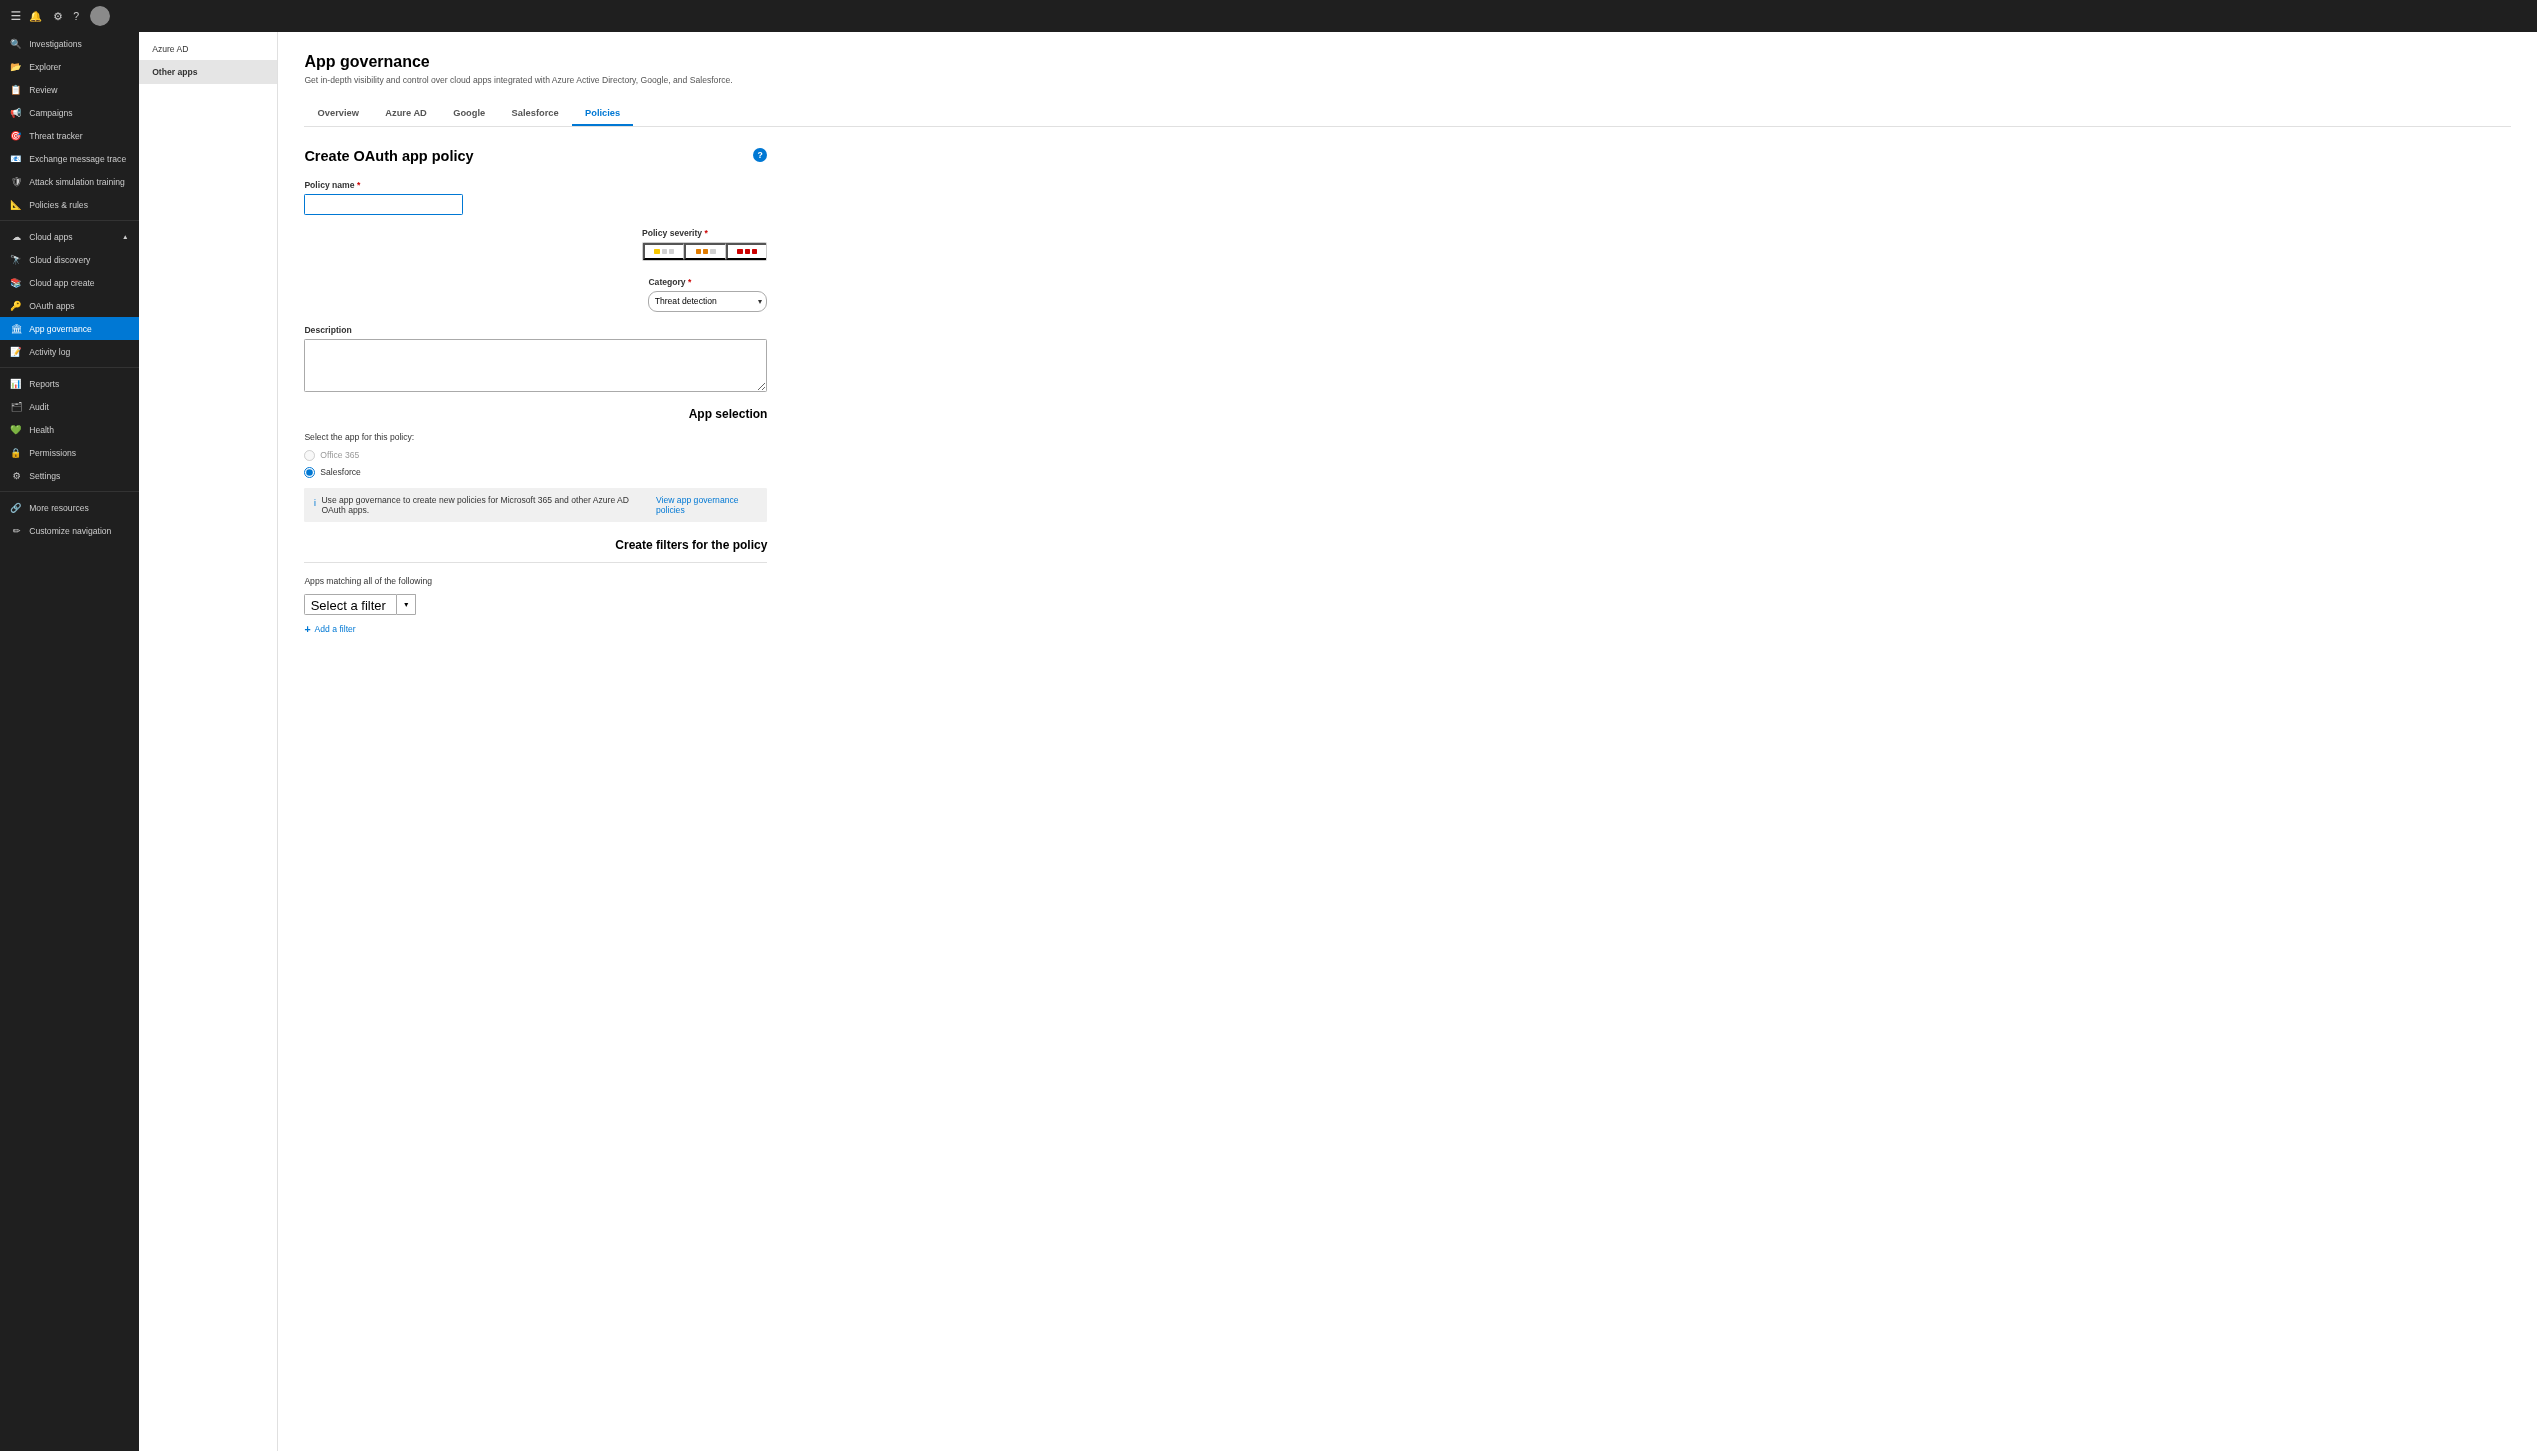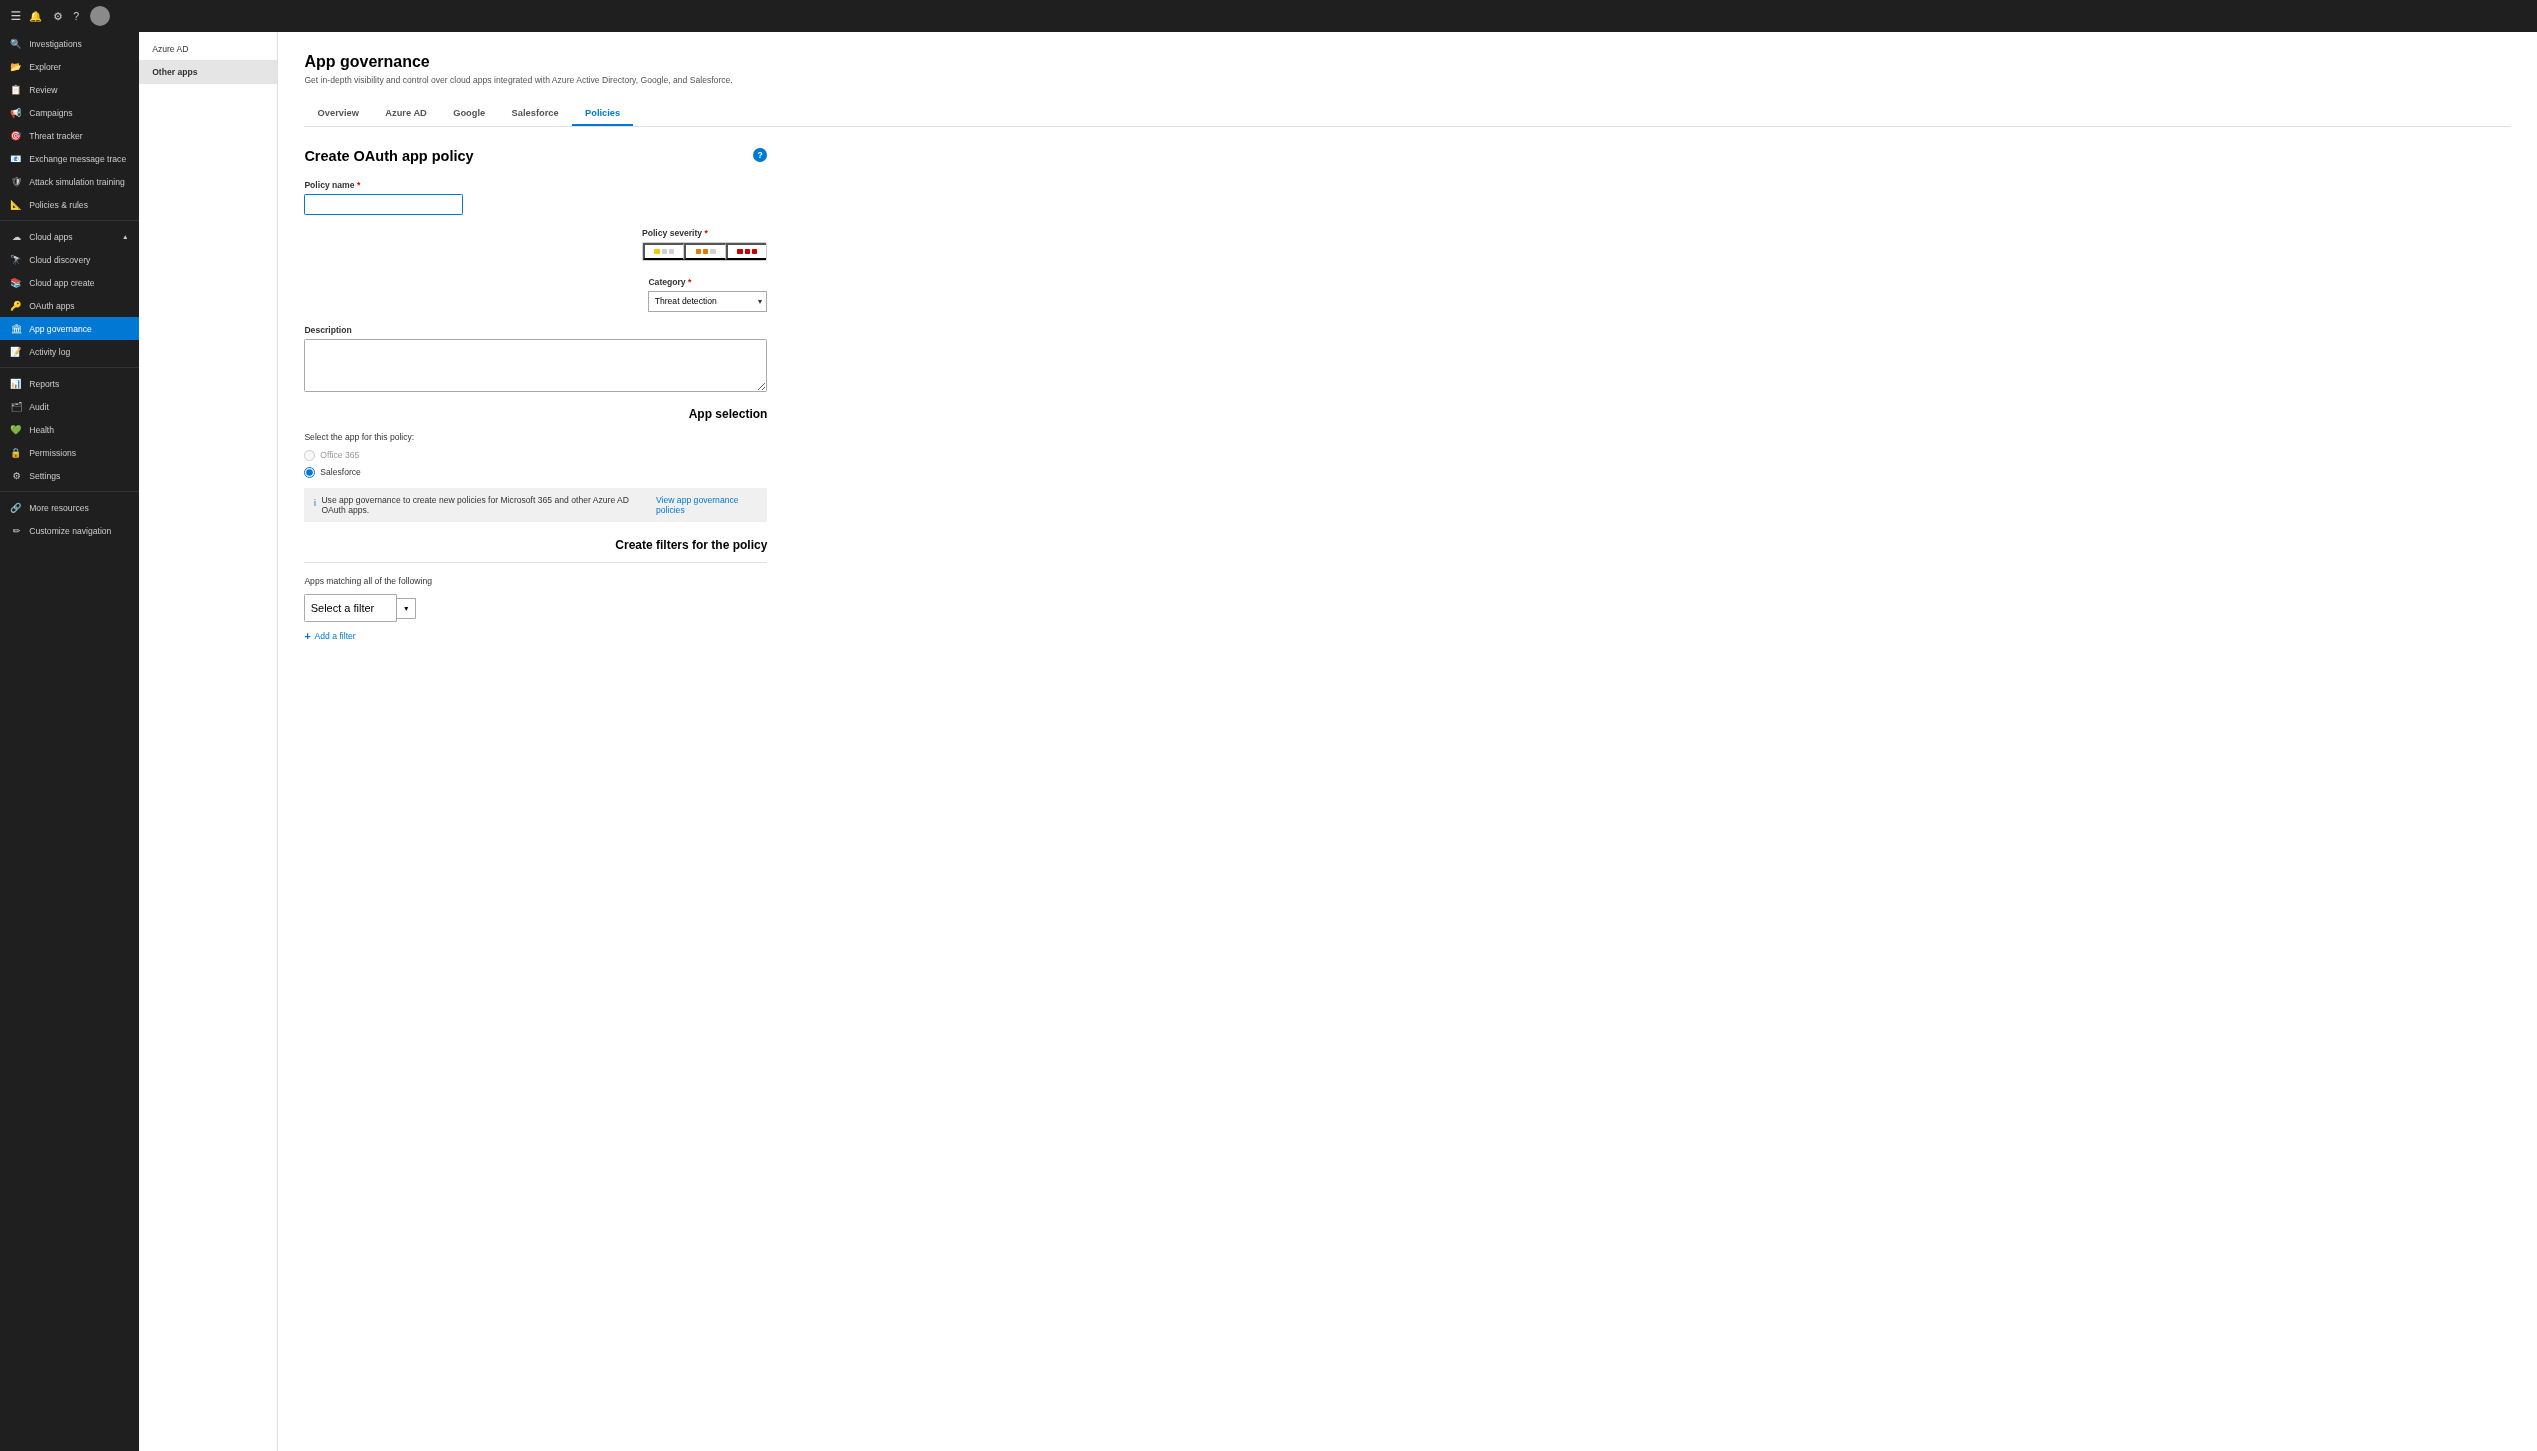--- a/index.html
+++ b/index.html
@@ -169,21 +169,21 @@
     .sev-low .sev-dot:nth-child(2), .sev-low .sev-dot:nth-child(3) { background: #e0e0e0; }
     .sev-med .sev-dot { background: #e07b00; }
     .sev-med .sev-dot:nth-child(3) { background: #e0e0e0; }
     .sev-high .sev-dot { background: #c00; }
 
     
     .form-row { display: flex; gap: 16px; align-items: flex-end; margin-bottom: 13.2px; flex-direction: column; }
     .form-select {
       height: 21px;
       border: 0.7px solid #aaa;
-      border-radius: 0;
+      border-radius: 9px;
       padding: 2.6px 18.5px 2.6px 5.3px;
       font-size: 8.6px;
       background: #fff;
       appearance: none;
       cursor: pointer;
       min-width: 119px;
       outline: none;
     }
     .select-wrapper { position: relative; display: inline-block; }
     .select-wrapper::after { content: '▾'; position: absolute; right: 5.3px; top: 50%; transform: translateY(-50%); pointer-events: none; font-size: 8px; color: #333; }
@@ -219,25 +219,25 @@
     
     .filter-section { margin-bottom: 16px; }
     .filter-label { font-size: 8.6px; color: #333; margin-bottom: 8px; }
     .filter-dropdown {
       display: flex;
       align-items: center;
       gap: 0;
       width: fit-content;
     }
     .select-filter {
-      height: 28px;
+      height: 21px;
       border: 0.7px solid #aaa;
       border-radius: 1.3px 0 0 1.3px;
       padding: 2.6px 5.3px;
-      font-size: 11px;
+      font-size: 13px;
       background: #fff;
       min-width: 93px;
       outline: none;
       appearance: none;
       cursor: pointer;
     }
     .select-filter-arrow {
       height: 21px;
       width: 18.5px;
       border: 0.7px solid #aaa;

